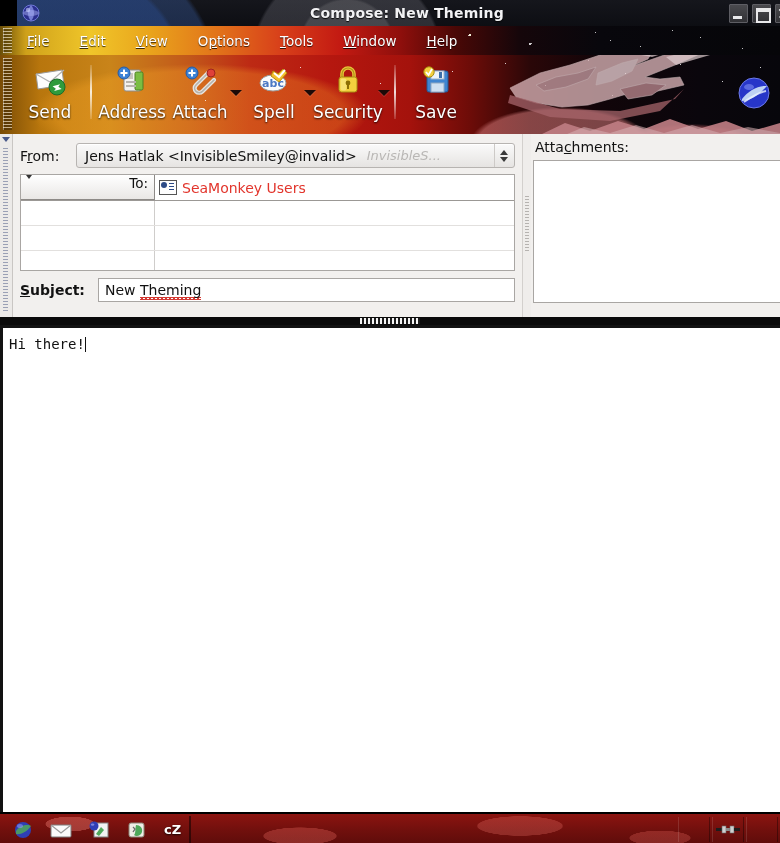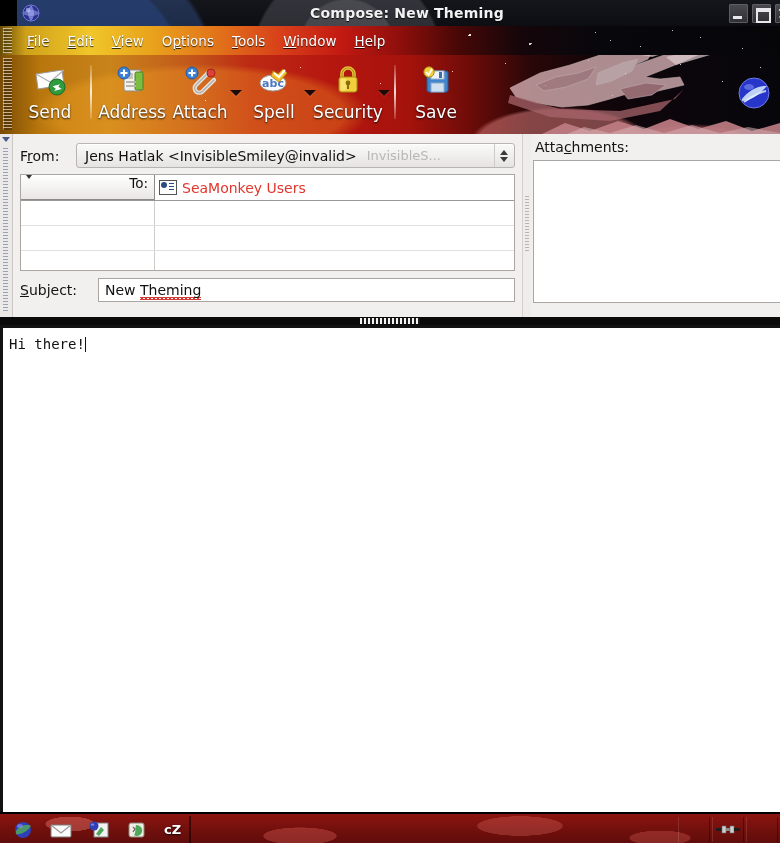--- a/index.html
+++ b/index.html
@@ -76,21 +76,21 @@
     position: absolute; width: 1px; height: 1px; background: #fff; opacity: .75;
   }
   .menu-grip {
     position: absolute; left: 3px; top: 2px; width: 8px; height: 25px;
     background:
       repeating-linear-gradient(180deg, rgba(255,255,255,0.55) 0 1px, rgba(0,0,0,0.25) 1px 3px);
     border-left: 1px solid rgba(255,255,255,0.35);
   }
   .menu-items {
     position: absolute; left: 18px; top: 0; height: 29px;
-    display: flex; align-items: center;
+    display: flex; align-items: center; gap: 12px;
   }
   .menu-item {
     color: #ffffff; font-size: 13.5px; padding: 2px 9px;
     font-family: "DejaVu Sans", sans-serif;
     text-shadow: 0 1px 1px rgba(0,0,0,0.75);
     cursor: default; white-space: nowrap;
   }
   .menu-item u { text-decoration: underline; }
 
   
@@ -183,21 +183,21 @@
     background: linear-gradient(180deg,#fafafa,#e6e4e2);
     border: 1px solid #b7b4b1; border-radius: 3px;
     box-shadow: inset 0 1px 0 #fff;
     padding: 0 2px 0 8px; box-sizing: border-box;
   }
   .from-val {
     font-size: 14px; color: #111; white-space: nowrap;
     font-family: "DejaVu Sans", sans-serif;
   }
   .from-ghost {
-    margin-left: 10px; font-size: 13px; color: #b9b7b5; 
+    margin-left: 10px; font-size: 13px; color: #b9b7b5; font-style: italic;
     white-space: nowrap; flex: 1;
   }
   .from-spin {
     width: 17px; height: 23px; border-left: 1px solid #cdcac7;
     display: flex; flex-direction: column; align-items: center; justify-content: center;
     gap: 2px; flex: 0 0 auto;
   }
   .from-spin b {
     display: block; width: 0; height: 0;
     border-left: 4px solid transparent; border-right: 4px solid transparent;
@@ -241,21 +241,21 @@
   }
   .addr-val .name {
     font-size: 14px; color: #e2352c;
     font-family: "DejaVu Sans", sans-serif;
   }
 
   .row-subject {
     position: absolute; left: 8px; top: 143px; width: 495px; height: 26px;
     display: flex; align-items: center;
   }
-  .lbl-subject { width: 78px; font-size: 14px; color: #121212; }
+  .lbl-subject { width: 78px; font-size: 14px; color: #121212; font-weight: bold; }
   .subject-box {
     flex: 1; height: 24px; background: #fff;
     border: 1px solid #a9a6a3; box-sizing: border-box;
     display: flex; align-items: center; padding-left: 6px;
   }
   .subject-val { font-size: 14px; color: #111; position: relative; }
   .spellword {
     position: relative;
     background-repeat: repeat-x;
     background-position: left bottom;

